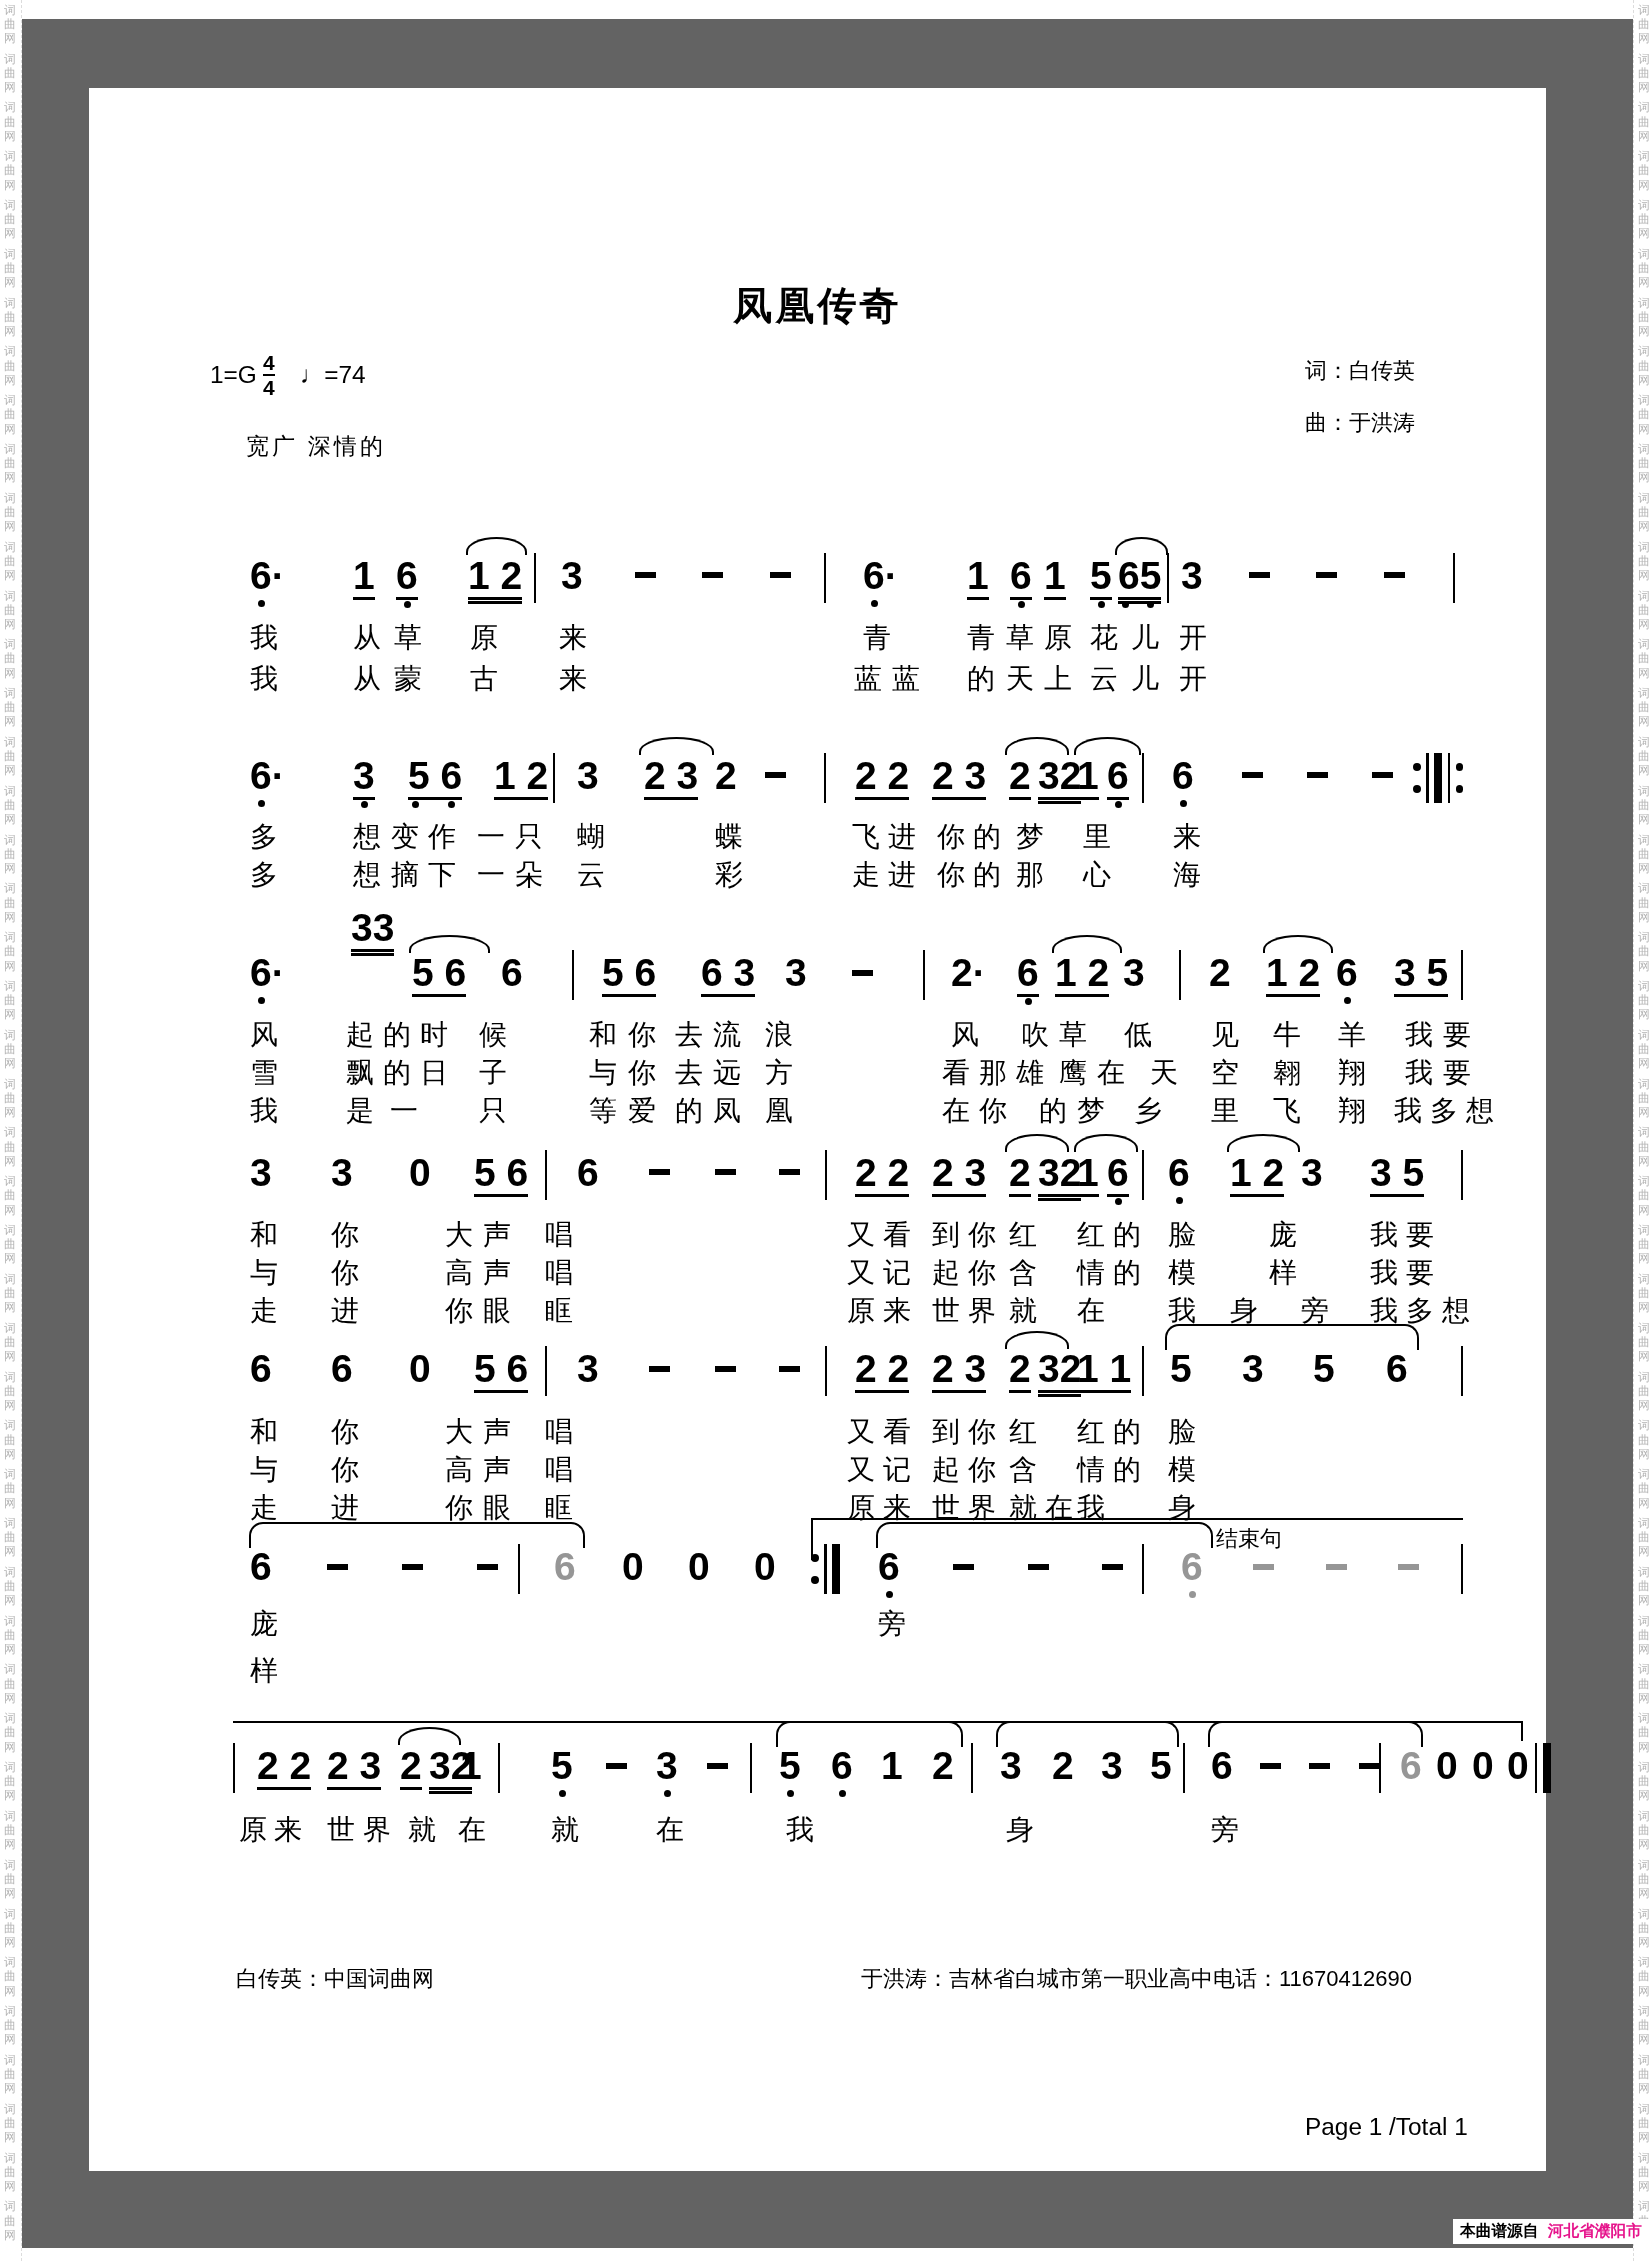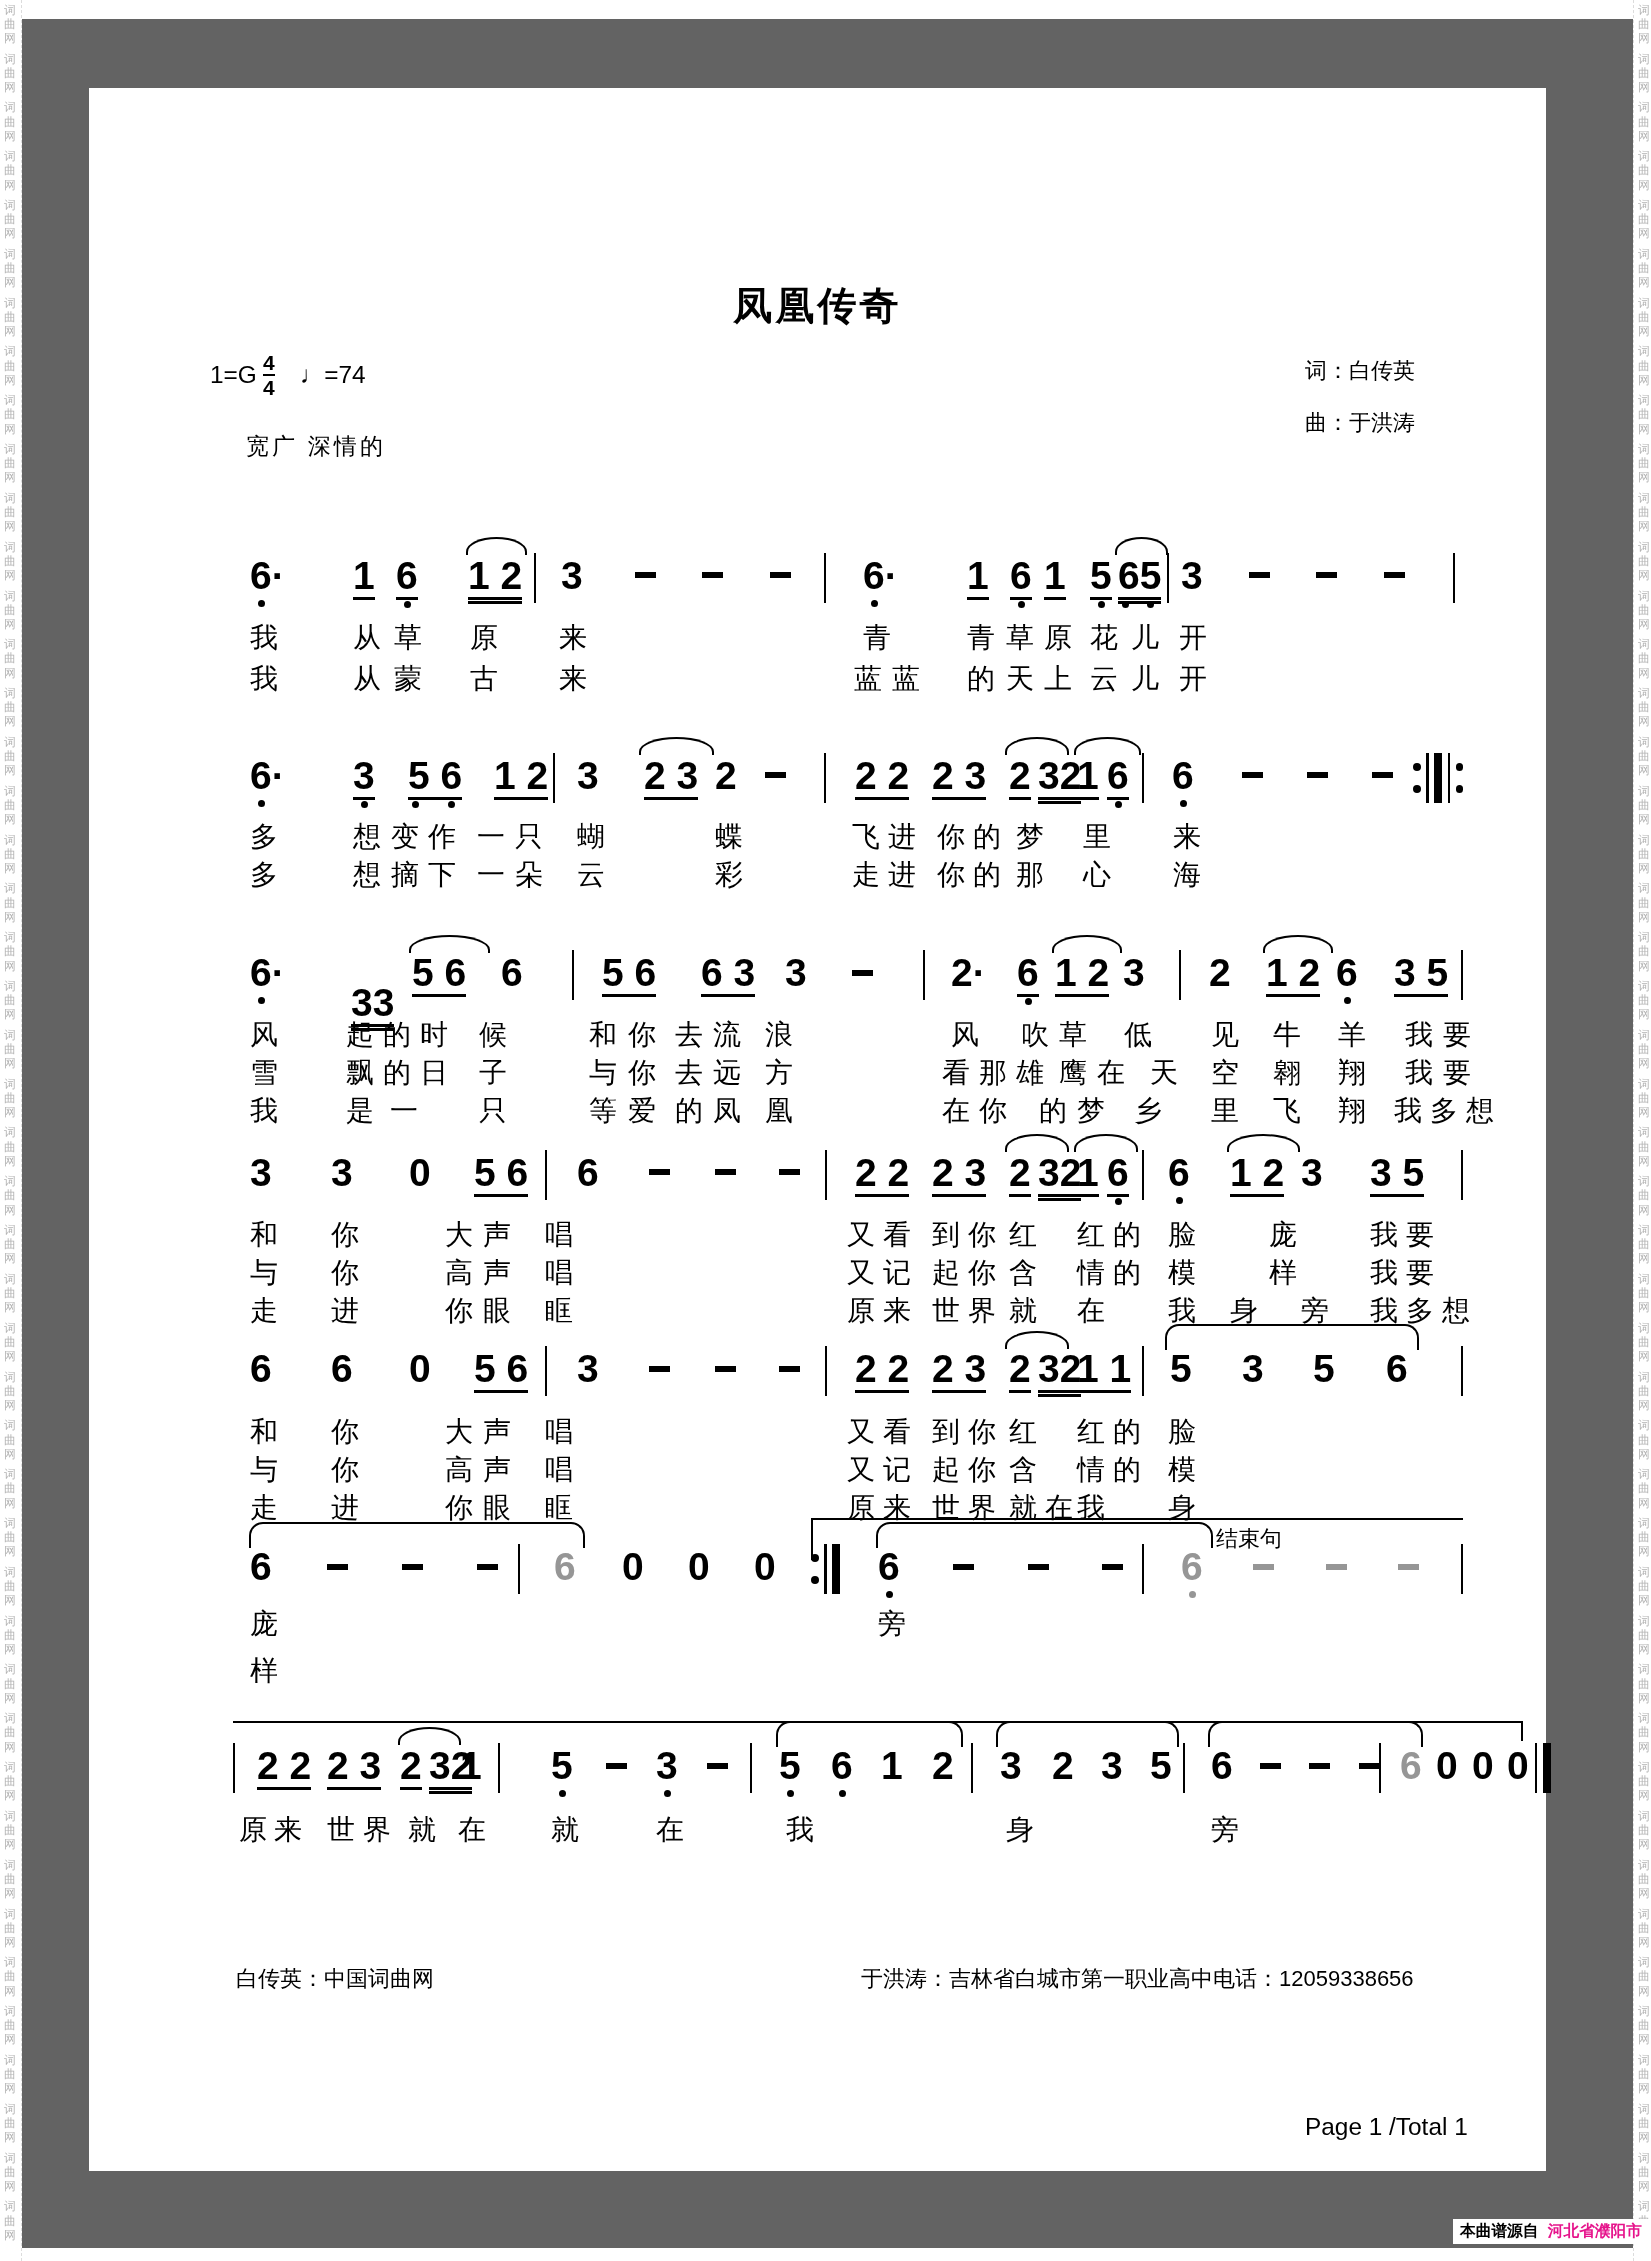--- a/index.html
+++ b/index.html
@@ -463,21 +463,21 @@
     <div class="lyric" style="left: 577px; top: 861px;">云</div>
     <div class="lyric" style="left: 715px; top: 861px;">彩</div>
     <div class="lyric" style="left: 852px; top: 861px;">走</div>
     <div class="lyric" style="left: 888px; top: 861px;">进</div>
     <div class="lyric" style="left: 937px; top: 861px;">你</div>
     <div class="lyric" style="left: 973px; top: 861px;">的</div>
     <div class="lyric" style="left: 1016px; top: 861px;">那</div>
     <div class="lyric" style="left: 1083px; top: 861px;">心</div>
     <div class="lyric" style="left: 1173px; top: 861px;">海</div>
     <div class="note" style="left: 250px; top: 953px;">6·<span class="dots b1"><b></b></span></div>
-    <div class="note u1" style="left: 351px; top: 983px;">33<span class="ul2"></span></div>
+    <div class="note u1" style="left: 351px; top: 908px;">33<span class="ul2"></span></div>
     <div class="note u1" style="left: 412px; top: 953px;">5 6</div>
     <div class="note" style="left: 501px; top: 953px;">6</div>
     <div class="bar" style="left: 572px; top: 950px;"></div>
     <div class="note u1" style="left: 602px; top: 953px;">5 6</div>
     <div class="note u1" style="left: 701px; top: 953px;">6 3</div>
     <div class="note" style="left: 785px; top: 953px;">3</div>
     <div class="dash" style="left: 852px; top: 970px;"></div>
     <div class="bar" style="left: 923px; top: 950px;"></div>
     <div class="note" style="left: 951px; top: 953px;">2·</div>
     <div class="note u1" style="left: 1017px; top: 953px;">6<span class="dots b1"><b></b></span></div>
@@ -773,20 +773,20 @@
     <div class="bracket" style="left: 811px; width: 652px; top: 1518px;">
       <i class="left" style="height: 41px;"></i>
     </div>
     <div class="bracket" style="left: 233px; width: 1290px; top: 1721px;">
       <i class="right" style="height: 19px;"></i>
     </div>
     <div class="endlabel" style="left: 1216px; top: 1524px;">结束句</div>
   </div>
 
 <div class="foot f1">白传英：中国词曲网</div>
-<div class="foot f2">于洪涛：吉林省白城市第一职业高中电话：12059338656</div>
+<div class="foot f2">于洪涛：吉林省白城市第一职业高中电话：11670412690</div>
 <div class="pageinfo">Page 1 /Total 1</div>
 
 <div class="wmbar">
   <span>本曲谱源自</span>
   <span class="wmbrand" style="color: rgb(230, 20, 140);">河北省濮阳市</span>
 </div>
 
 
 </body></html>

